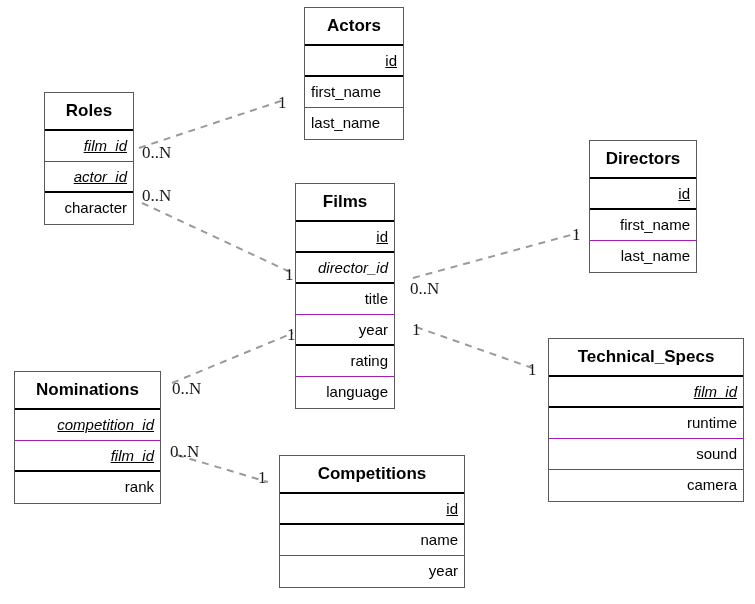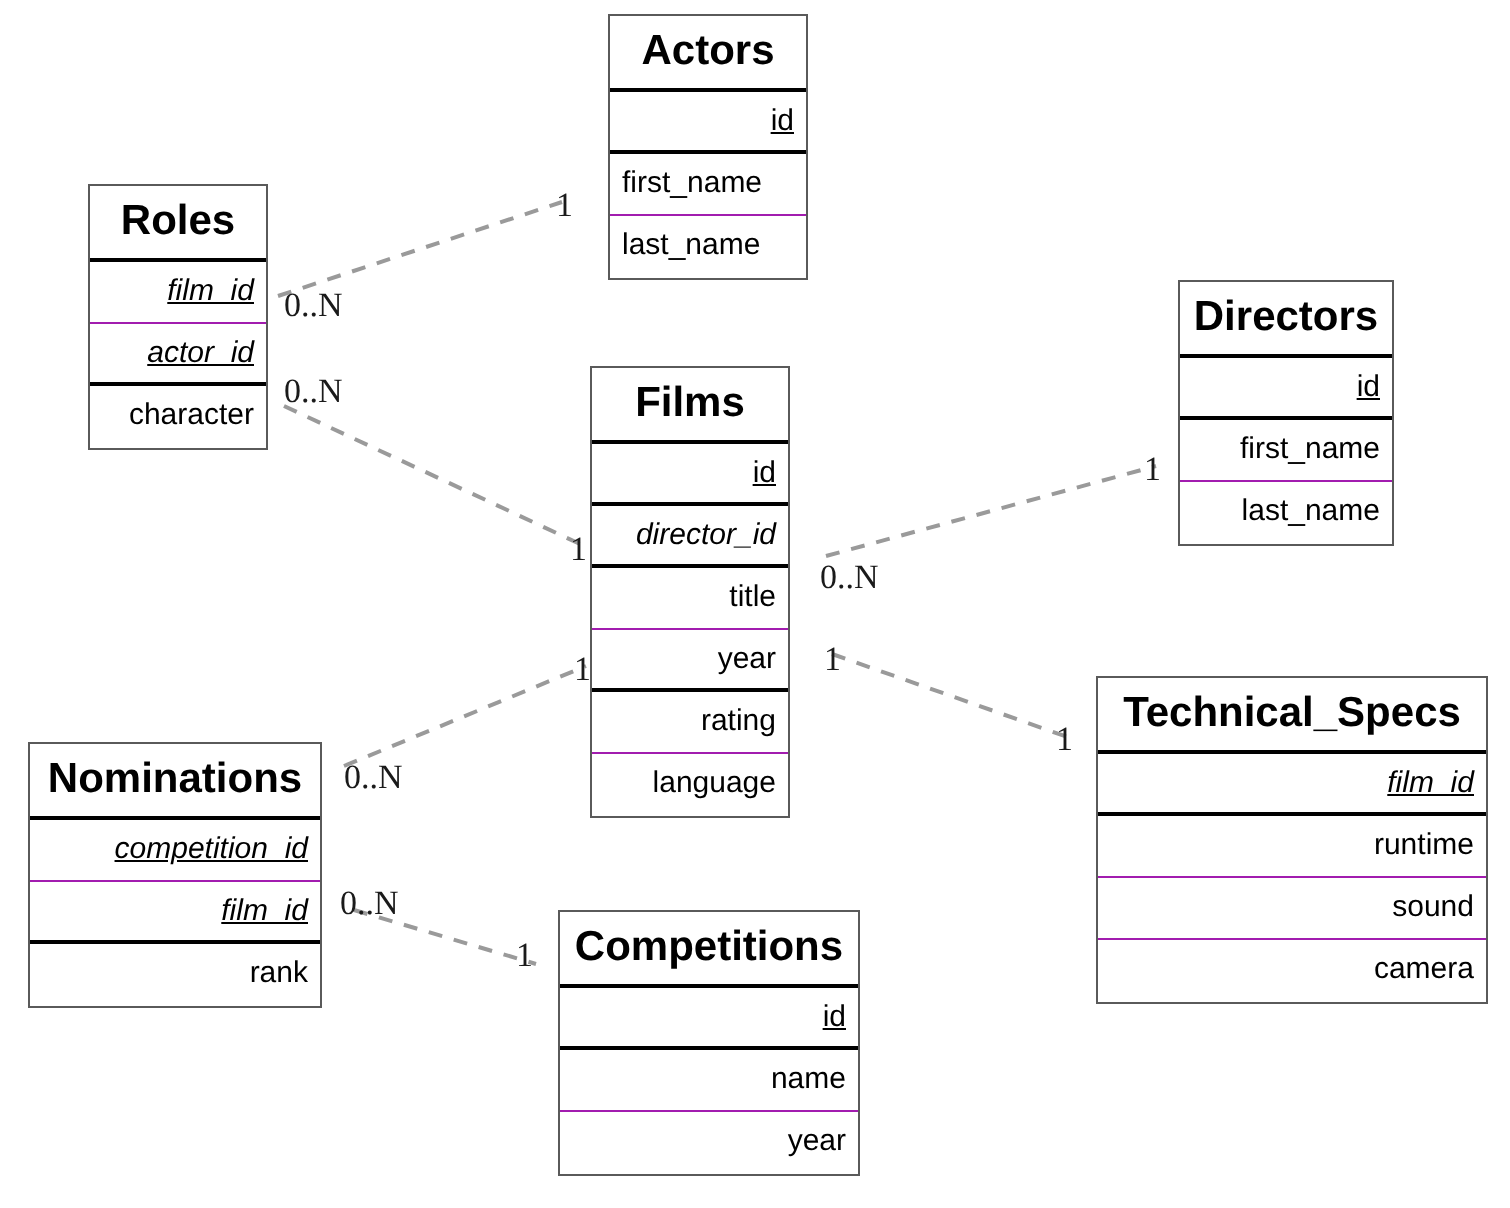--- a/index.html
+++ b/index.html
@@ -23,21 +23,21 @@
     border: 1px solid #5a5a5a;
     background: #ffffff;
     z-index: 5;
   }
   .ent-title {
     box-sizing: border-box;
     height: 38px;
     line-height: 36px;
     text-align: center;
     font-weight: bold;
-    font-size: 21px;
+    font-size: 17px;
     color: #000000;
     border-bottom: 2px solid #000000;
     background: #ffffff;
     white-space: nowrap;
     overflow: hidden;
   }
   .attr {
     box-sizing: border-box;
     height: 31px;
     line-height: 29px;
@@ -145,21 +145,21 @@
         <div class="attr pk fk keyend"><span class="nm">film_id</span></div>
         <div class="attr"><span class="nm">rank</span></div>
       </div>
       <div class="entity" style="left: 548px; top: 338px; width: 196px;">
         <div class="ent-title">Technical_Specs</div>
         <div class="attr pk fk keyend"><span class="nm">film_id</span></div>
         <div class="attr"><span class="nm">runtime</span></div>
         <div class="attr"><span class="nm">sound</span></div>
         <div class="attr"><span class="nm">camera</span></div>
       </div>
-      <div class="entity" style="left: 279px; top: 455px; width: 151px;">
+      <div class="entity" style="left: 279px; top: 455px; width: 186px;">
         <div class="ent-title">Competitions</div>
         <div class="attr pk keyend"><span class="nm">id</span></div>
         <div class="attr"><span class="nm">name</span></div>
         <div class="attr"><span class="nm">year</span></div>
       </div>
     </div>
   <div id="card-layer">
       <div class="card" style="left: 142px; top: 143px;">0..N</div>
       <div class="card" style="left: 278px; top: 93px;">1</div>
       <div class="card" style="left: 142px; top: 186px;">0..N</div>

